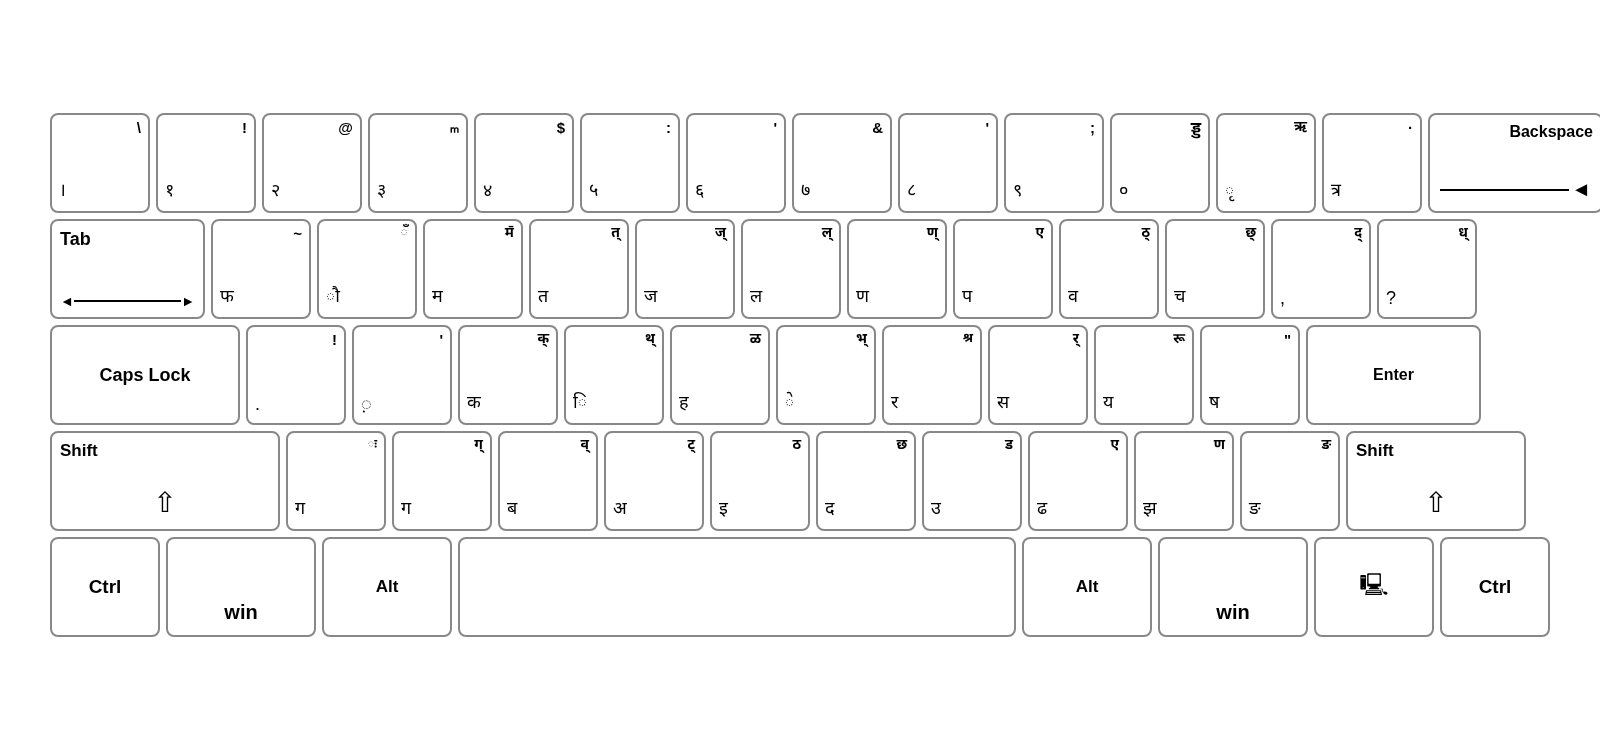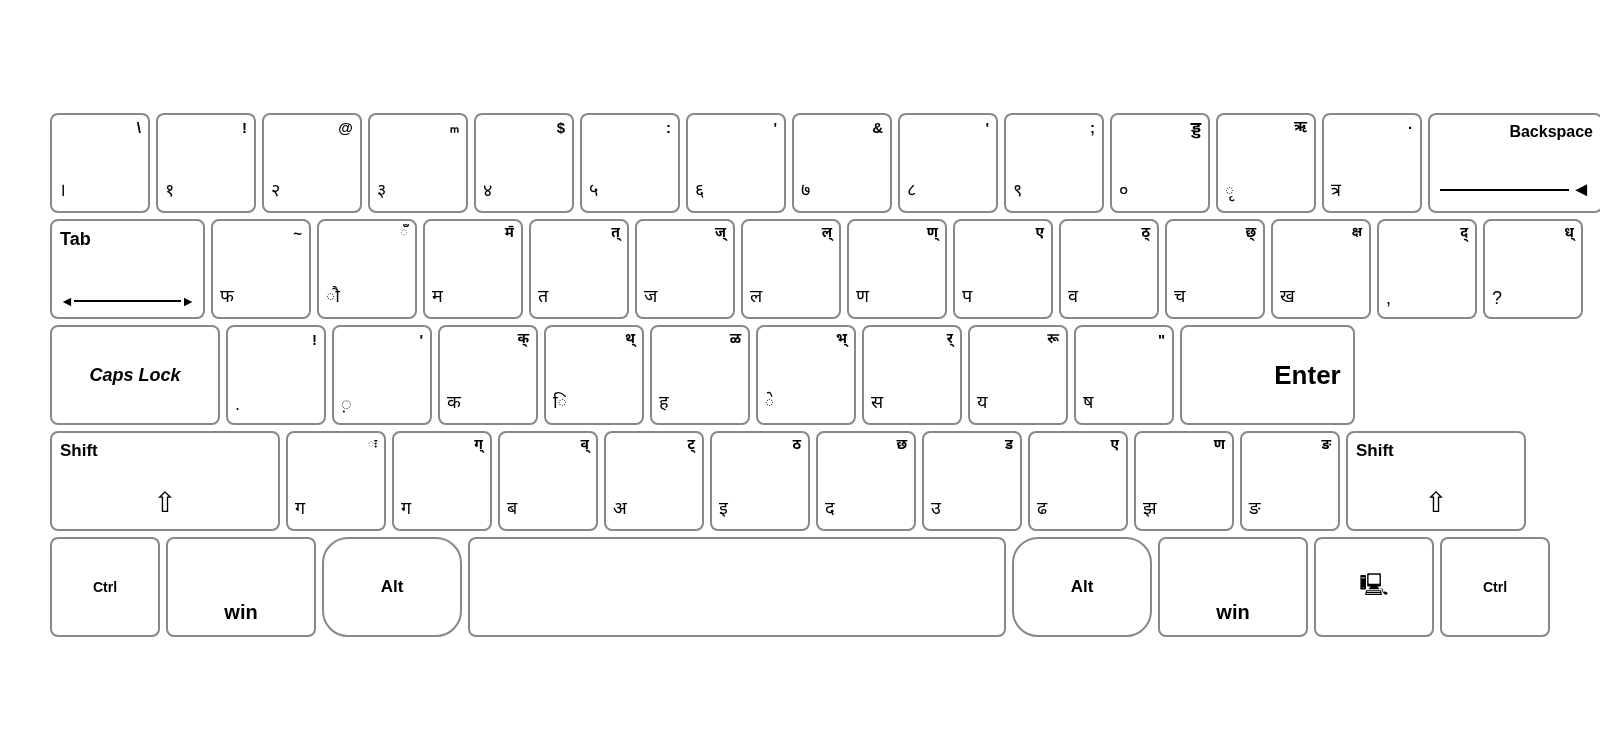--- a/index.html
+++ b/index.html
@@ -51,28 +51,28 @@
     }
     .key .bottom-char {
       font-size: 18px;
       font-weight: normal;
       position: absolute;
       bottom: 8px;
       left: 7px;
     }
     .key-unit { width: 100px; }
     .key-tab { width: 155px; }
-    .key-caps { width: 170px; font-style: italic; }
+    .key-caps { width: 190px; }
     .key-shift-l { width: 230px; }
     .key-shift-r { width: 180px; }
     .key-enter { width: 175px; }
     .key-backspace { width: 175px; }
     .key-ctrl { width: 110px; }
     .key-win { width: 150px; }
-    .key-alt { width: 140px; border-radius: 26px; }
+    .key-alt { width: 130px; }
     .key-space { flex: 1; }
     .key-menu { width: 120px; }
 
     .tab-key .tab-label {
       position: absolute;
       top: 8px;
       left: 8px;
       font-size: 18px;
       font-weight: bold;
       text-align: center;
@@ -111,24 +111,23 @@
     .bs-arrowhead {
       font-size: 20px;
       margin-left: 2px;
     }
 
     .enter-key .enter-label {
       position: absolute;
       top: 50%;
       left: 50%;
       transform: translate(-50%, -50%);
-      font-size: 26px;
+      font-size: 16px;
       font-weight: bold;
       white-space: nowrap;
-      margin-left: 40px;
     }
 
     .caps-key .caps-label {
       position: absolute;
       top: 50%;
       left: 50%;
       transform: translate(-50%, -50%);
       font-size: 18px;
       font-weight: bold;
       white-space: nowrap;
@@ -147,21 +146,21 @@
       left: 50%;
       transform: translateX(-50%);
       font-size: 28px;
     }
 
     .ctrl-key .ctrl-label {
       position: absolute;
       top: 50%;
       left: 50%;
       transform: translate(-50%, -50%);
-      font-size: 14px;
+      font-size: 19px;
       font-weight: bold;
       text-align: center;
     }
     .win-key .win-label {
       position: absolute;
       top: 50%;
       left: 50%;
       transform: translate(-50%, -50%);
       font-size: 20px;
       font-weight: bold;
@@ -298,24 +297,20 @@
     </div>
     <div class="key key-unit">
       <span class="top-char devanagari" style="position:absolute;top:5px;right:7px;font-size:14px;">ठ्</span>
       <span class="bottom-char devanagari">व</span>
     </div>
     <div class="key key-unit">
       <span class="top-char devanagari" style="position:absolute;top:5px;right:7px;font-size:14px;">छ्</span>
       <span class="bottom-char devanagari">च</span>
     </div>
     <div class="key key-unit">
-      <span class="top-char devanagari" style="position:absolute;top:5px;right:7px;font-size:13px;">क्ष</span>
-      <span class="bottom-char devanagari">ख</span>
-    </div>
-    <div class="key key-unit">
       <span class="top-char devanagari" style="position:absolute;top:5px;right:7px;font-size:14px;">द्</span>
       <span class="bottom-char">,</span>
     </div>
     <div class="key key-unit">
       <span class="top-char devanagari" style="position:absolute;top:5px;right:7px;font-size:14px;">ध्</span>
       <span class="bottom-char">?</span>
     </div>
   </div>
 
   <div class="key-row">
@@ -338,20 +333,24 @@
       <span class="top-char devanagari" style="position:absolute;top:5px;right:7px;font-size:14px;">थ्</span>
       <span class="bottom-char devanagari">ि</span>
     </div>
     <div class="key key-unit">
       <span class="top-char devanagari" style="position:absolute;top:5px;right:7px;font-size:14px;">ळ</span>
       <span class="bottom-char devanagari">ह</span>
     </div>
     <div class="key key-unit">
       <span class="top-char devanagari" style="position:absolute;top:5px;right:7px;font-size:14px;">भ्</span>
       <span class="bottom-char devanagari">े</span>
+    </div>
+    <div class="key key-unit">
+      <span class="top-char devanagari" style="position:absolute;top:5px;right:7px;font-size:13px;">श्र</span>
+      <span class="bottom-char devanagari">र</span>
     </div>
     <div class="key key-unit">
       <span class="top-char devanagari" style="position:absolute;top:5px;right:7px;font-size:14px;">र्</span>
       <span class="bottom-char devanagari">स</span>
     </div>
     <div class="key key-unit">
       <span class="top-char devanagari" style="position:absolute;top:5px;right:7px;font-size:14px;">रू</span>
       <span class="bottom-char devanagari">य</span>
     </div>
     <div class="key key-unit">

